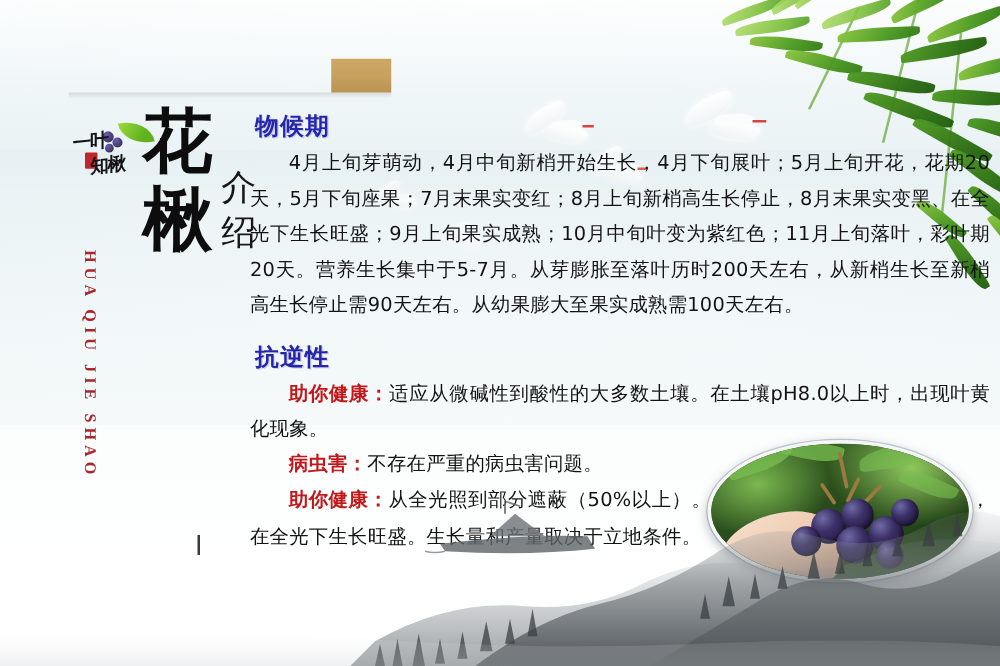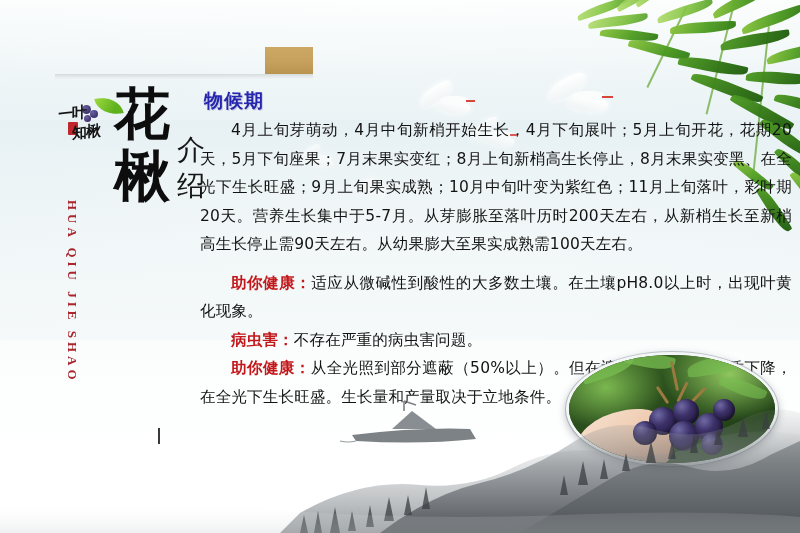--- a/index.html
+++ b/index.html
@@ -98,21 +98,21 @@
     font-family:"DejaVu Sans","Liberation Sans",sans-serif;
     font-size:15.5px;line-height:28.5px;color:#131313;
     text-align:justify;margin:0;letter-spacing:.2px;
   }
   .para.indent{text-indent:2em;}
   .lbl-red{color:#c2181b;font-weight:bold;}
   #sec1{margin-bottom:10px;}
   #sec2-head{margin-top:14px;}
   #p-soil,#p-pest,#p-light{text-indent:2em;}
   #p-soil{width:100%;}
-  #p-pest{width:100%;}
+  #p-pest{width:100%;font-family:Liberation Mono, monospace;}
   #p-light{width:100%;}
   .narrow{width:345px;}
 
   
   #bamboo{position:absolute;right:-10px;top:-14px;width:240px;height:300px;pointer-events:none;}
   .bl{
     position:absolute;border-radius:60% 8% 60% 8%;
     background:linear-gradient(120deg,#8ec63f 0%,#4f9d22 55%,#2f7a14 100%);
     opacity:.96;
   }
@@ -259,20 +259,21 @@
   </div>
 
   <div id="content">
 
     <div id="sec1">
       <div class="sec-h">物候期</div>
       <p class="para indent">4月上旬芽萌动，4月中旬新梢开始生长，4月下旬展叶；5月上旬开花，花期20天，5月下旬座果；7月末果实变红；8月上旬新梢高生长停止，8月末果实变黑、在全光下生长旺盛；9月上旬果实成熟；10月中旬叶变为紫红色；11月上旬落叶，彩叶期20天。营养生长集中于5-7月。从芽膨胀至落叶历时200天左右，从新梢生长至新梢高生长停止需90天左右。从幼果膨大至果实成熟需100天左右。</p>
     </div>
 
     <div id="sec2">
+      <div class="sec-h" id="sec2-head">抗逆性</div>
 
       <p class="para narrow" id="p-soil">
         <span class="lbl-red">助你健康：</span><span>适应从微碱性到酸性的大多数土壤。在土壤pH8.0以上时，出现叶黄化现象。</span>
       </p>
 
       <p class="para narrow" id="p-pest">
         <span class="lbl-red">病虫害：</span><span>不存在严重的病虫害问题。</span>
       </p>
 
       <p class="para narrow" id="p-light">

